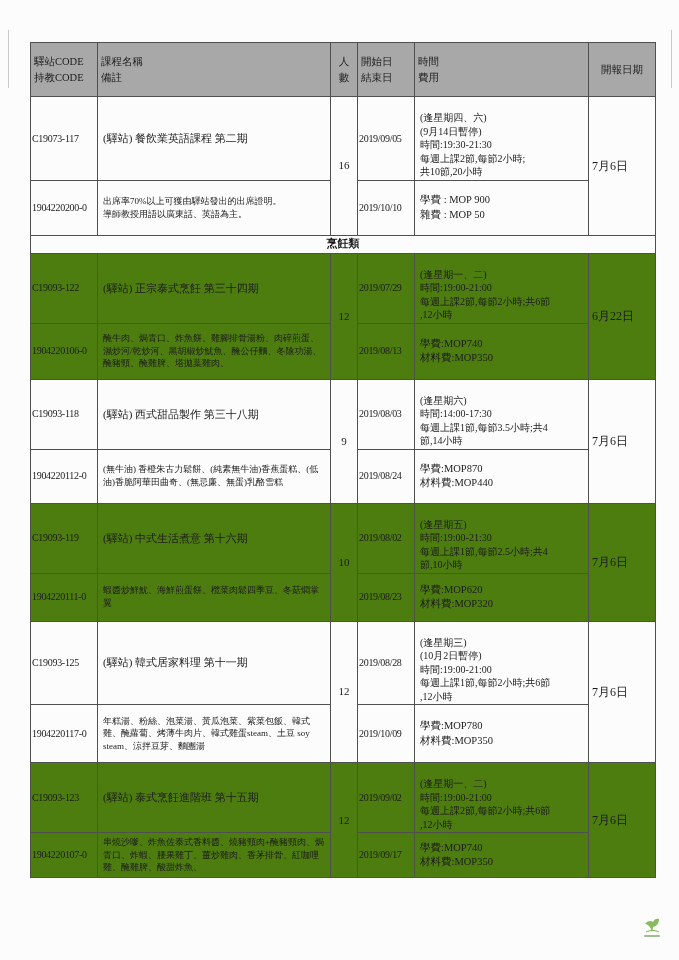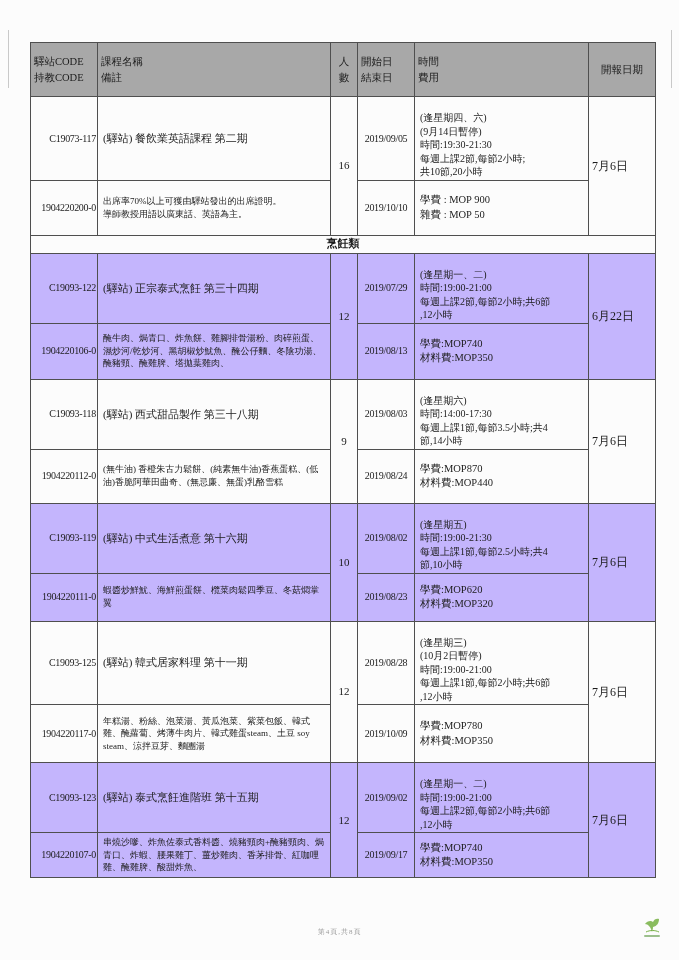--- a/index.html
+++ b/index.html
@@ -22,29 +22,29 @@
   }
   .course-table td{
     border:1px solid #4f4f4f;
     padding:1px 3px;
     vertical-align:middle;
     white-space:pre-line;
     overflow:hidden;
     line-height:1.35;
   }
   tr.hdr td{background:#a8a8a8;font-size:10.5px;line-height:1.45;}
-  tr.shaded td{background:#c4b5fd;}
+  tr.shaded td{background:#4d7c0f;}
   td.c-center{text-align:center;}
   td.c-left{text-align:left;}
   td.v-top{vertical-align:top;}
-  td.code{font-size:10px;text-align:right;letter-spacing:-0.3px;padding:1px 1px;}
+  td.code{font-size:10px;text-align:left;letter-spacing:-0.3px;padding:1px 1px;}
   td.title{font-size:11px;padding-left:5px;}
   td.remarks{font-size:9px;line-height:1.4;padding-left:5px;padding-right:4px;}
   td.seats{font-size:11px;text-align:center;margin-top:31px;}
-  td.dt{font-size:10px;text-align:center;letter-spacing:-0.3px;padding:1px 1px;}
+  td.dt{font-size:10px;letter-spacing:-0.3px;padding:1px 1px;}
   td.sched{font-size:10px;padding-left:5px;padding-top:14px;}
   td.fees{font-size:10.5px;padding-left:5px;}
   td.open{font-size:12px;text-align:left;}
   tr.section-row td{
     background:#fcfcfc;font-weight:bold;font-size:11px;
     text-align:center;padding:0;line-height:1.2;
   }
 
   .footer-page{
     position:absolute;left:0;right:0;top:927px;
@@ -205,21 +205,20 @@
     <tr class="shaded" style="height:45px">
       <td class="code">1904220107-0</td>
       <td class="remarks">串燒沙嗲、炸魚佐泰式香料醬、燒豬頸肉+醃豬頸肉、焗青口、炸蝦、腰果雞丁、薑炒雞肉、香茅排骨、紅咖哩雞、醃雞脾、酸甜炸魚、</td>
       <td class="dt">2019/09/17</td>
       <td class="fees">學費:MOP740
 材料費:MOP350</td>
     </tr>
   </tbody>
     </table>
 
-  <div class="footer-page">第4頁,共8頁</div>
 
   <div class="logo">
     <svg width="18" height="16" viewBox="0 0 18 16">
       <path d="M9 14 C8 9 5 6 2 6 C4 3 8 2 10 4 C11 1 14 0 16 1 C16 5 14 8 10 9 C10 10.5 9.6 12.5 9 14 Z" fill="#76b043" opacity="0.85"></path>
       <path d="M3 14 C7 12 12 12 16 14" stroke="#76b043" stroke-width="1" fill="none"></path>
     </svg>
     <div class="logo-sub"></div>
   </div>
 </div>
 

